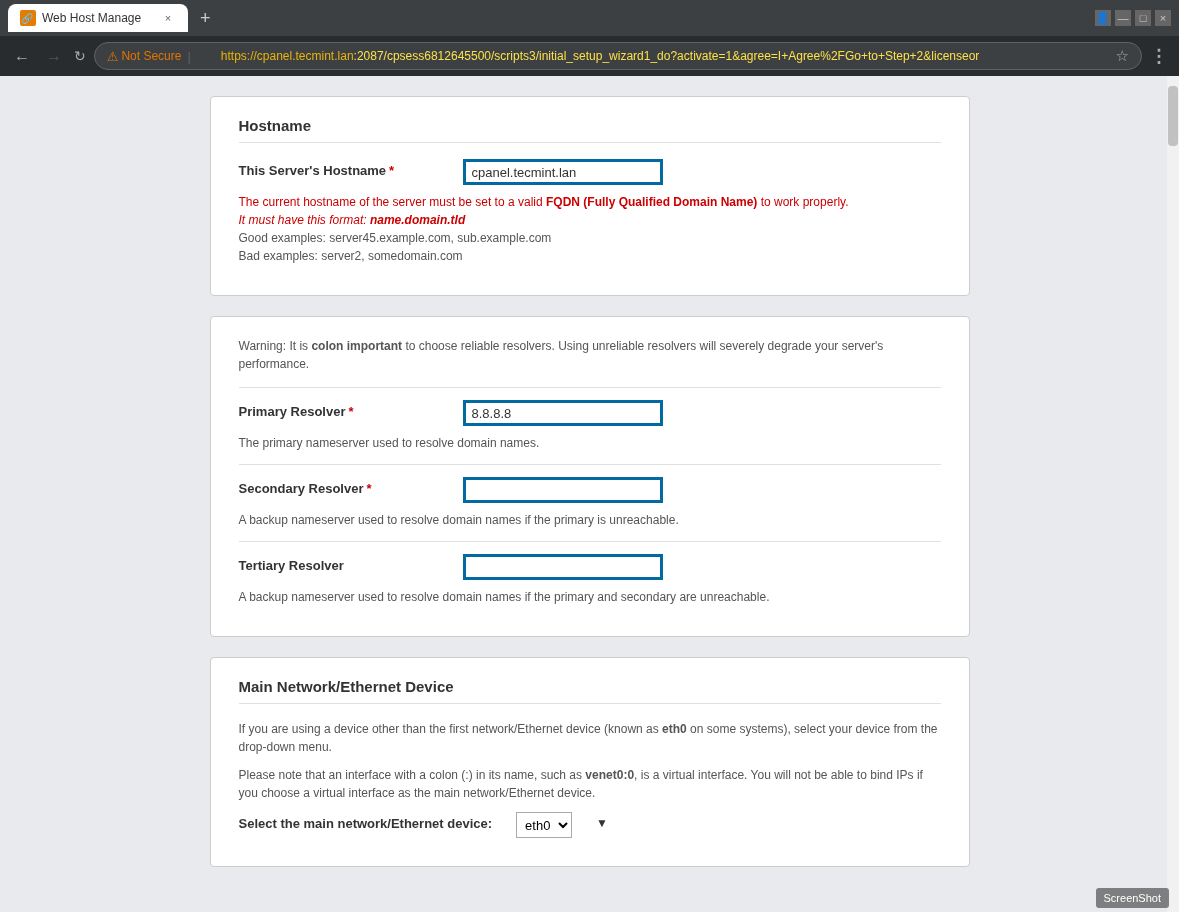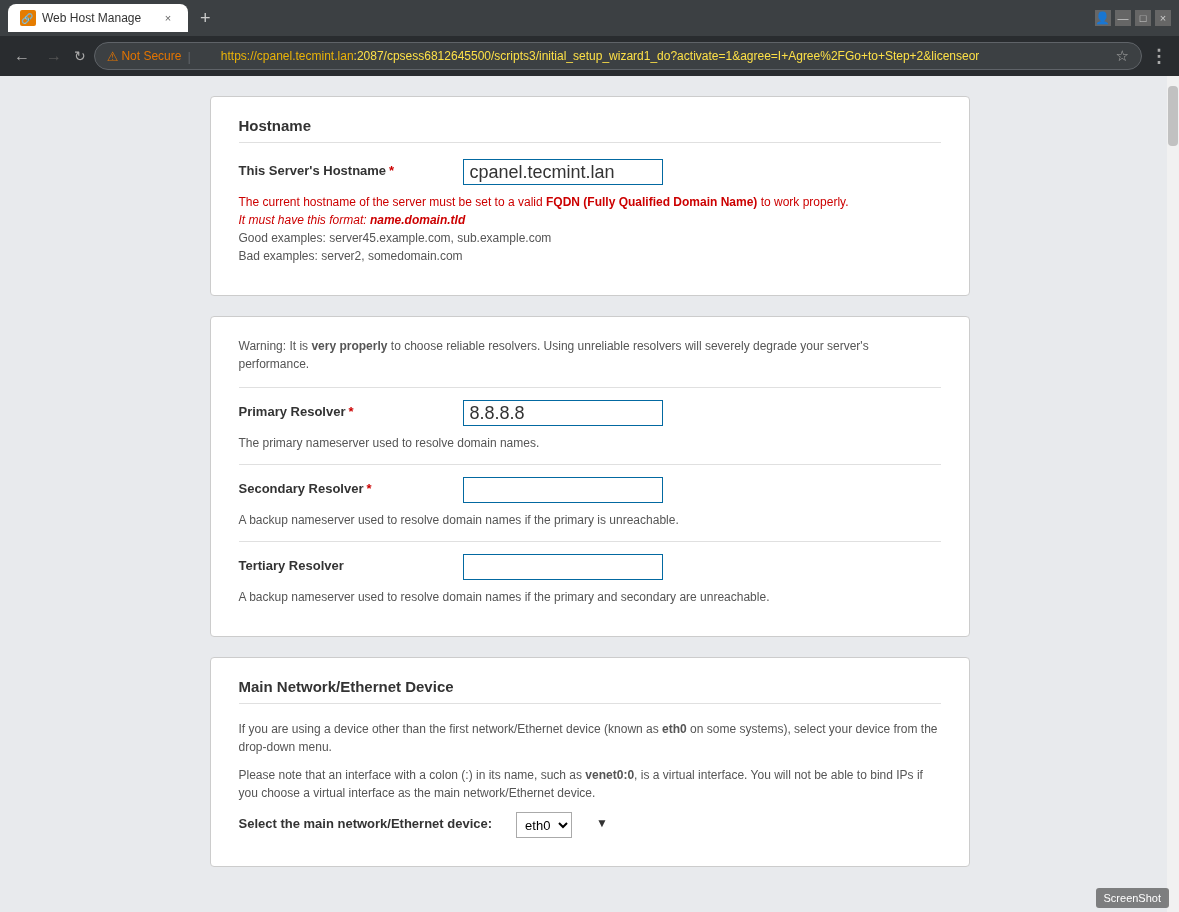--- a/index.html
+++ b/index.html
@@ -216,23 +216,23 @@
       min-width: 200px;
       padding-top: 4px;
     }
     .required-star {
       color: #cc0000;
       margin-left: 3px;
     }
     .form-input {
       width: 200px;
       height: 26px;
-      border: 1px solid #0369a1;
+      border: 3px solid #0369a1;
       padding: 2px 6px;
-      font-size: 18px;
+      font-size: 13px;
       color: #333;
     }
     .form-hint {
       font-size: 12px;
       color: #555;
       margin-bottom: 10px;
       line-height: 1.5;
     }
     .form-hint-warning {
       color: #cc0000;
@@ -357,21 +357,21 @@
           <br>
           <span style="color:#555;">Good examples: server45.example.com, sub.example.com</span>
           <br>
           <span style="color:#555;">Bad examples: server2, somedomain.com</span>
         </div>
       </div>
 
       <div class="section-card">
 
         <div class="warning-text">
-          <span>Warning: It is </span><span class="very-important">very properly</span><span> to choose reliable resolvers. Using unreliable resolvers will severely degrade your server's performance.</span>
+          <span>Warning: It is </span><span class="very-important">colon important</span><span> to choose reliable resolvers. Using unreliable resolvers will severely degrade your server's performance.</span>
         </div>
 
         <hr class="section-divider">
 
         <div class="form-row">
           <label class="form-label">
             <span>Primary Resolver</span><span class="required-star">*</span>
           </label>
           <input type="text" class="form-input" value="8.8.8.8" style="">
         </div>

